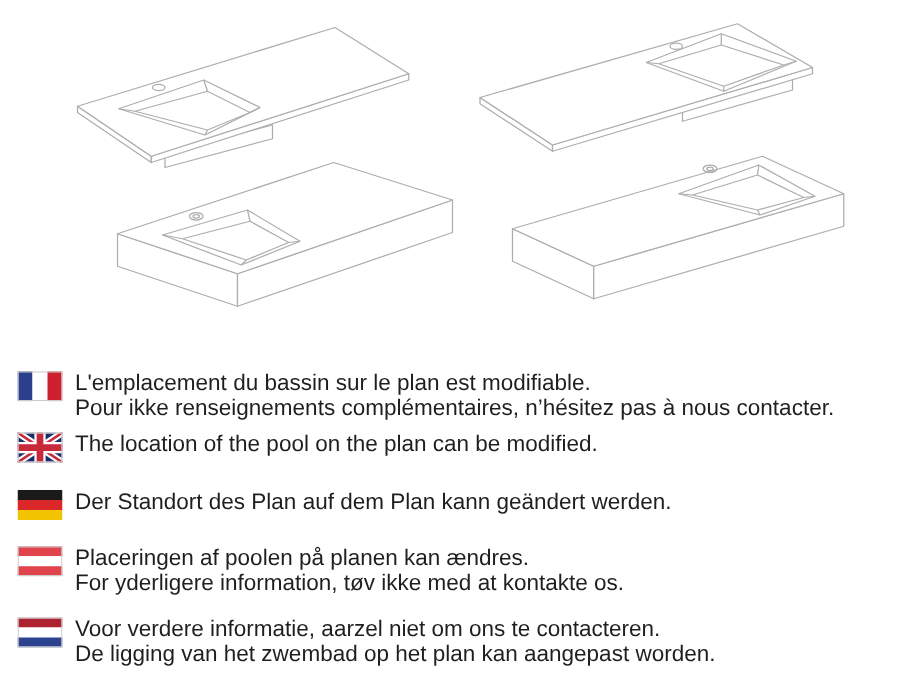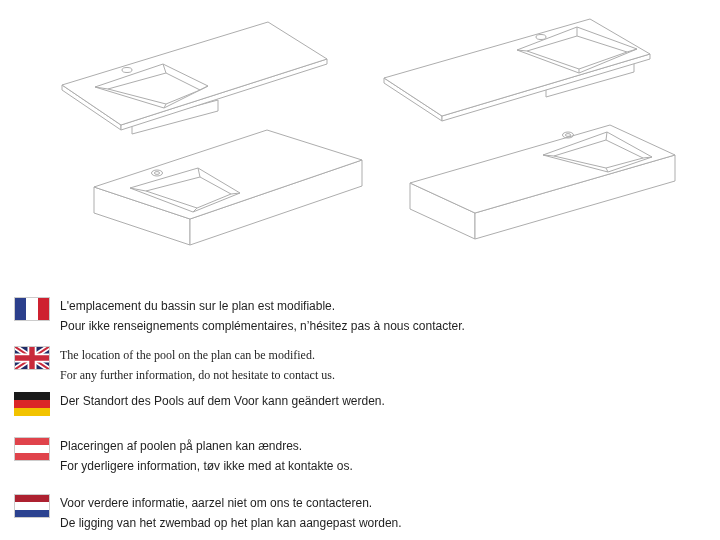--- a/index.html
+++ b/index.html
@@ -11,24 +11,24 @@
   #drawings{position:absolute;left:0;top:0;}
   #drawings path, #drawings ellipse, #drawings line{
     stroke:#adadad;stroke-width:1;fill:none;stroke-linejoin:round;
   }
   #drawings path.face{fill:#ffffff;}
   .lang-row{position:absolute;display:flex;align-items:flex-start;left:14px;}
   .flag{flex:0 0 auto;width:36px;height:24px;margin-top:1px;display:block;}
   .flag svg{display:block;width:36px;height:24px;}
   .lang-text{margin-left:10px;}
   .lang-line{
-    font-size:12px;line-height:20px;color:#1f1f1f;white-space:nowrap;
+    font-size:18px;line-height:20px;color:#1f1f1f;white-space:nowrap;
   }
   .row-french{top:296px;}
-  .row-english{top:345px;font-family:Liberation Serif, serif;}
+  .row-english{top:345px;}
   .row-german{top:391px;}
   .row-danish{top:436px;}
   .row-dutch{top:493px;}
 </style>
 </head>
 <body>
 
 <svg id="drawings" width="720" height="275" viewBox="0 0 720 275">
 
   <g>
@@ -109,34 +109,33 @@
       <rect x="0" y="0" width="36" height="24" fill="#1F2C67"></rect>
       <path d="M0,0 L36,24 M36,0 L0,24" stroke="#FFFFFF" stroke-width="5.4"></path>
       <path d="M0,0 L36,24 M36,0 L0,24" stroke-width="2" stroke="#C8293B"></path>
       <path d="M18,0 V24 M0,12 H36" stroke="#FFFFFF" stroke-width="9"></path>
       <path d="M18,0 V24 M0,12 H36" stroke-width="5.4" stroke="#C8293B"></path>
       <rect x="0.5" y="0.5" width="35" height="23" fill="none" stroke="#cccccc"></rect>
     </svg>
   </span>
   <div class="lang-text">
     <div class="lang-line">The location of the pool on the plan can be modified.</div>
-    <div class="lang-line">For any further information, do not hesitate to contact us.</div>
   </div>
 </div>
 
 <div class="lang-row row-german">
   <span class="flag">
     <svg viewBox="0 0 36 24">
       <rect x="0" y="0" width="36" height="8" fill="#1A1A1A"></rect>
       <rect x="0" y="8" width="36" height="8" fill="#DB2727"></rect>
       <rect x="0" y="16" width="36" height="8" fill="#F2C300"></rect>
     </svg>
   </span>
   <div class="lang-text">
-    <div class="lang-line">Der Standort des Pools auf dem Voor kann geändert werden.</div>
+    <div class="lang-line">Der Standort des Plan auf dem Plan kann geändert werden.</div>
   </div>
 </div>
 
 <div class="lang-row row-danish">
   <span class="flag">
     <svg viewBox="0 0 36 24">
       <rect x="0" y="0" width="36" height="8" fill="#E0434B"></rect>
       <rect x="0" y="8" width="36" height="8" fill="#FFFFFF"></rect>
       <rect x="0" y="16" width="36" height="8" fill="#E0434B"></rect>
       <rect x="0.5" y="0.5" width="35" height="23" fill="none" stroke="#cccccc"></rect>

